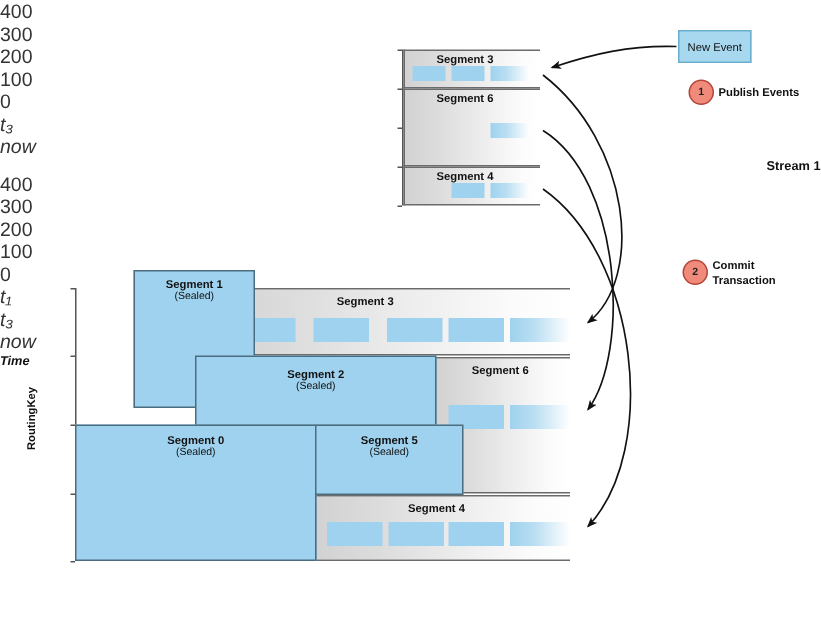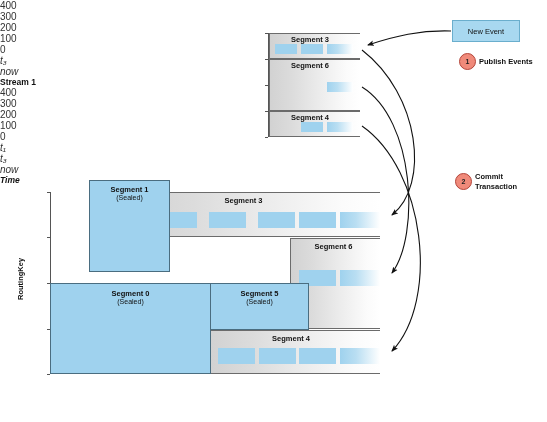--- a/index.html
+++ b/index.html
@@ -3,21 +3,21 @@
 <meta charset="utf-8">
 <style>
   html,body{margin:0;padding:0;background:#ffffff;}
   body{width:547px;height:422px;position:relative;overflow:hidden;
        font-family:"Liberation Sans",sans-serif;color:#1a1a1a;}
 
   .stage{position:absolute;left:0;top:0;width:547px;height:422px;}
 
   
   .title{font-size:8.5px;font-weight:bold;color:#111;white-space:nowrap;}
-  .axlbl{font-size:10px;color:#333;white-space:nowrap;}
+  .axlbl{font-size:13px;color:#333;white-space:nowrap;}
   .axlbl i{font-style:italic;}
   .seglbl{font-size:7.5px;font-weight:bold;color:#111;text-align:center;white-space:nowrap;}
   .sealed{font-size:7px;font-weight:normal;color:#111;text-align:center;white-space:nowrap;}
 
   
   .seg-sealed{position:absolute;box-sizing:border-box;
       background:#9FD2EE;border:1px solid #4a6d80;}
   
   .seg-open{position:absolute;box-sizing:border-box;
       background:linear-gradient(to right,#d2d2d2 0%,#dcdcdc 25%,#ececec 55%,#fbfbfb 85%,#ffffff 100%);
@@ -80,21 +80,21 @@
 
   <div class="seg-open" style="left:269px;top:111px;width:91px;height:26px;">
     <div class="seglbl" style="position:absolute;left:0;top:1px;width:80px;">Segment 4</div>
   </div>
   <div class="ev" style="left:301px;top:122px;width:22px;height:10px;"></div>
   <div class="ev fade" style="left:327px;top:122px;width:26px;height:10px;"></div>
 
   <div class="axlbl" style="left:278px;top:141px;"><i>t₃</i></div>
   <div class="axlbl" style="left:326px;top:141px;"><i>now</i></div>
 
-  <div class="title" style="left:64px;top:174px;">Stream 1</div>
+  <div class="title" style="left:64px;top:174px;text-align:right;">Stream 1</div>
 
   <div class="rotlbl" style="left:16px;top:300px;">RoutingKey</div>
 
   <div class="axis-v" style="left:50px;top:192px;height:182px;"></div>
   <div class="tick" style="left:47px;top:192px;"></div>
   <div class="tick" style="left:47px;top:237px;"></div>
   <div class="tick" style="left:47px;top:283px;"></div>
   <div class="tick" style="left:47px;top:329px;"></div>
   <div class="tick" style="left:47px;top:374px;"></div>
 
@@ -125,38 +125,42 @@
   <div class="ev" style="left:218px;top:348px;width:37px;height:16px;"></div>
   <div class="ev" style="left:259px;top:348px;width:37px;height:16px;"></div>
   <div class="ev" style="left:299px;top:348px;width:37px;height:16px;"></div>
   <div class="ev fade" style="left:340px;top:348px;width:40px;height:16px;"></div>
 
   <div class="seg-sealed" style="left:50px;top:180px;width:81px;height:92px;margin-left:39px;">
     <div class="seglbl" style="position:absolute;left:0;top:4px;width:100%;">Segment 1</div>
     <div class="sealed" style="position:absolute;left:0;top:13px;width:100%;">(Sealed)</div>
   </div>
 
+  <div class="seg-sealed" style="left:130px;top:237px;width:161px;height:47px;">
+    <div class="seglbl" style="position:absolute;left:0;top:7px;width:100%;">Segment 2</div>
+    <div class="sealed" style="position:absolute;left:0;top:16px;width:100%;">(Sealed)</div>
+  </div>
 
   <div class="seg-sealed" style="left:50px;top:283px;width:161px;height:91px;">
     <div class="seglbl" style="position:absolute;left:0;top:5px;width:100%;">Segment 0</div>
     <div class="sealed" style="position:absolute;left:0;top:14px;width:100%;">(Sealed)</div>
   </div>
 
   <div class="seg-sealed" style="left:210px;top:283px;width:99px;height:47px;">
     <div class="seglbl" style="position:absolute;left:0;top:5px;width:100%;">Segment 5</div>
     <div class="sealed" style="position:absolute;left:0;top:14px;width:100%;">(Sealed)</div>
   </div>
 
   <div class="axlbl" style="left:126px;top:378px;"><i>t₁</i></div>
   <div class="axlbl" style="left:286px;top:378px;"><i>t₃</i></div>
   <div class="axlbl" style="left:366px;top:378px;"><i>now</i></div>
 
   <div class="title" style="left:197px;top:402px;font-style:italic;">Time</div>
 
-  <div class="newevent" style="left:452px;top:20px;width:68px;height:22px;">
+  <div class="newevent" style="left:452px;top:20px;width:49px;height:22px;">
     <span>New Event</span>
   </div>
 
   <div class="badge" style="left:459px;top:53px;">
     <span>1</span>
   </div>
   <div class="badge-text" style="left:479px;top:57px;">Publish Events</div>
 
   <div class="badge" style="left:455px;top:173px;">
     <span>2</span>

